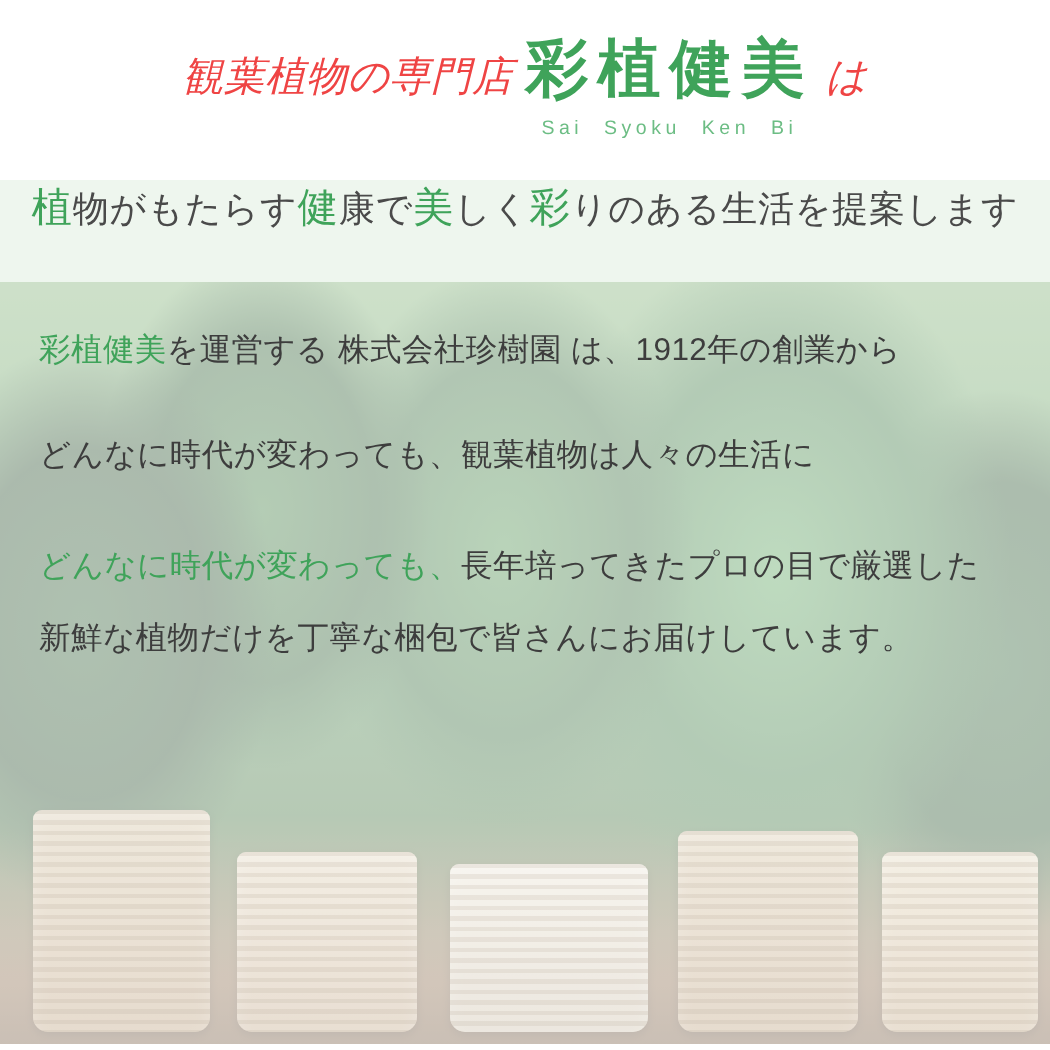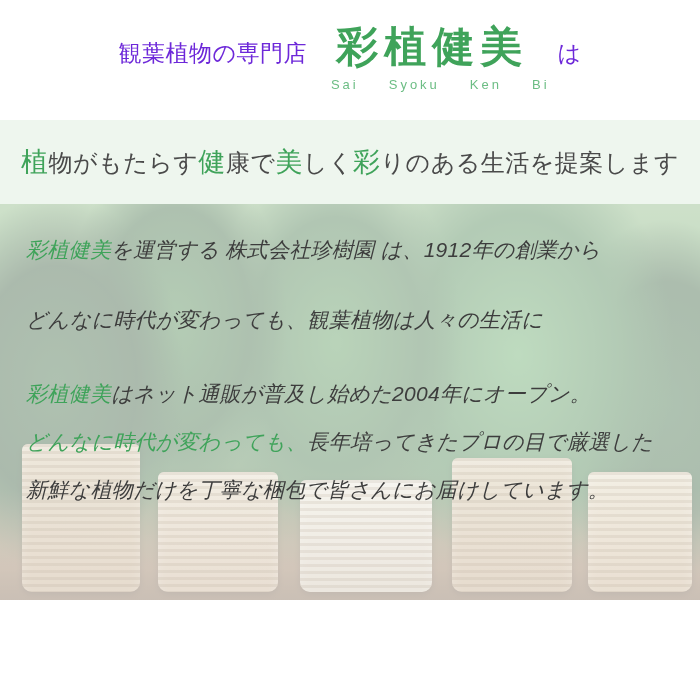--- a/index.html
+++ b/index.html
@@ -31,23 +31,24 @@
     padding-top: 26px;
     box-sizing: border-box;
   }
   .header-line {
     display: flex;
     align-items: baseline;
     justify-content: center;
     white-space: nowrap;
   }
   .head-plain {
-    font-size: 23px;
-    color: #6d28d9;
+    font-size: 27px;
+    color: #ef4444;
     letter-spacing: 0.5px;
+    font-style: italic;
   }
   .brand-wrap {
     display: inline-flex;
     flex-direction: column;
     align-items: center;
     margin: 0 8px;
   }
   .brand-kanji {
     font-size: 42px;
     color: #3fa35a;
@@ -57,45 +58,44 @@
     font-weight: bold;
   }
   .brand-romaji {
     margin-top: 9px;
     font-size: 13px;
     color: #6cbd84;
     letter-spacing: 3px;
     display: flex;
     gap: 14px;
   }
-  .brand-romaji span { display: inline-block; margin-left: 16px; }
+  .brand-romaji span { display: inline-block; }
 
   
   .catch-band {
     background: #eef6ee;
-    height: 84px;
-    display: flex;
-    align-items: center;
+    height: 68px;
+    display: flex;
+    align-items: flex-start;
     justify-content: center;
     text-align: center;
   }
   .catch-text {
     font-size: 24px;
     color: #4a4a4a;
     letter-spacing: 0.5px;
     white-space: nowrap;
   }
   .catch-text .g-big { color: #3fa35a; font-size: 27px; }
 
   
   .hero {
     position: relative;
-    height: 396px;
+    height: 508px;
     overflow: hidden;
-    font-style: italic;
   }
   .photo {
     position: absolute;
     inset: 0;
     background:
       
       linear-gradient(to bottom, rgba(255,255,255,0) 72%, rgba(150,120,90,0.35) 86%, rgba(120,92,66,0.5) 100%),
       
       radial-gradient(ellipse 180px 260px at 8% 45%, #2f5d33 0%, #254a29 45%, rgba(30,55,32,0) 72%),
       radial-gradient(ellipse 150px 230px at 25% 30%, #3d7a3f 0%, #2d5c31 50%, rgba(40,80,45,0) 75%),
@@ -206,23 +206,20 @@
       <div class="para">
         <div class="line center">
           <span>どんなに時代が変わっても、観葉植物は人々の生活に</span>
         </div>
       </div>
 
       <div class="spacer-b"></div>
 
       <div class="para">
         <div class="line">
-          <span class="g">彩植健美</span><span>はネット通販が普及し始めた2004年にオープン。</span>
-        </div>
-        <div class="line">
           <span class="g">どんなに時代が変わっても、</span><span>長年培ってきたプロの目で厳選した</span>
         </div>
         <div class="line center">
           <span>新鮮な植物だけを丁寧な梱包で皆さんにお届けしています。</span>
         </div>
       </div>
 
     </div>
   </div>
 </div>

